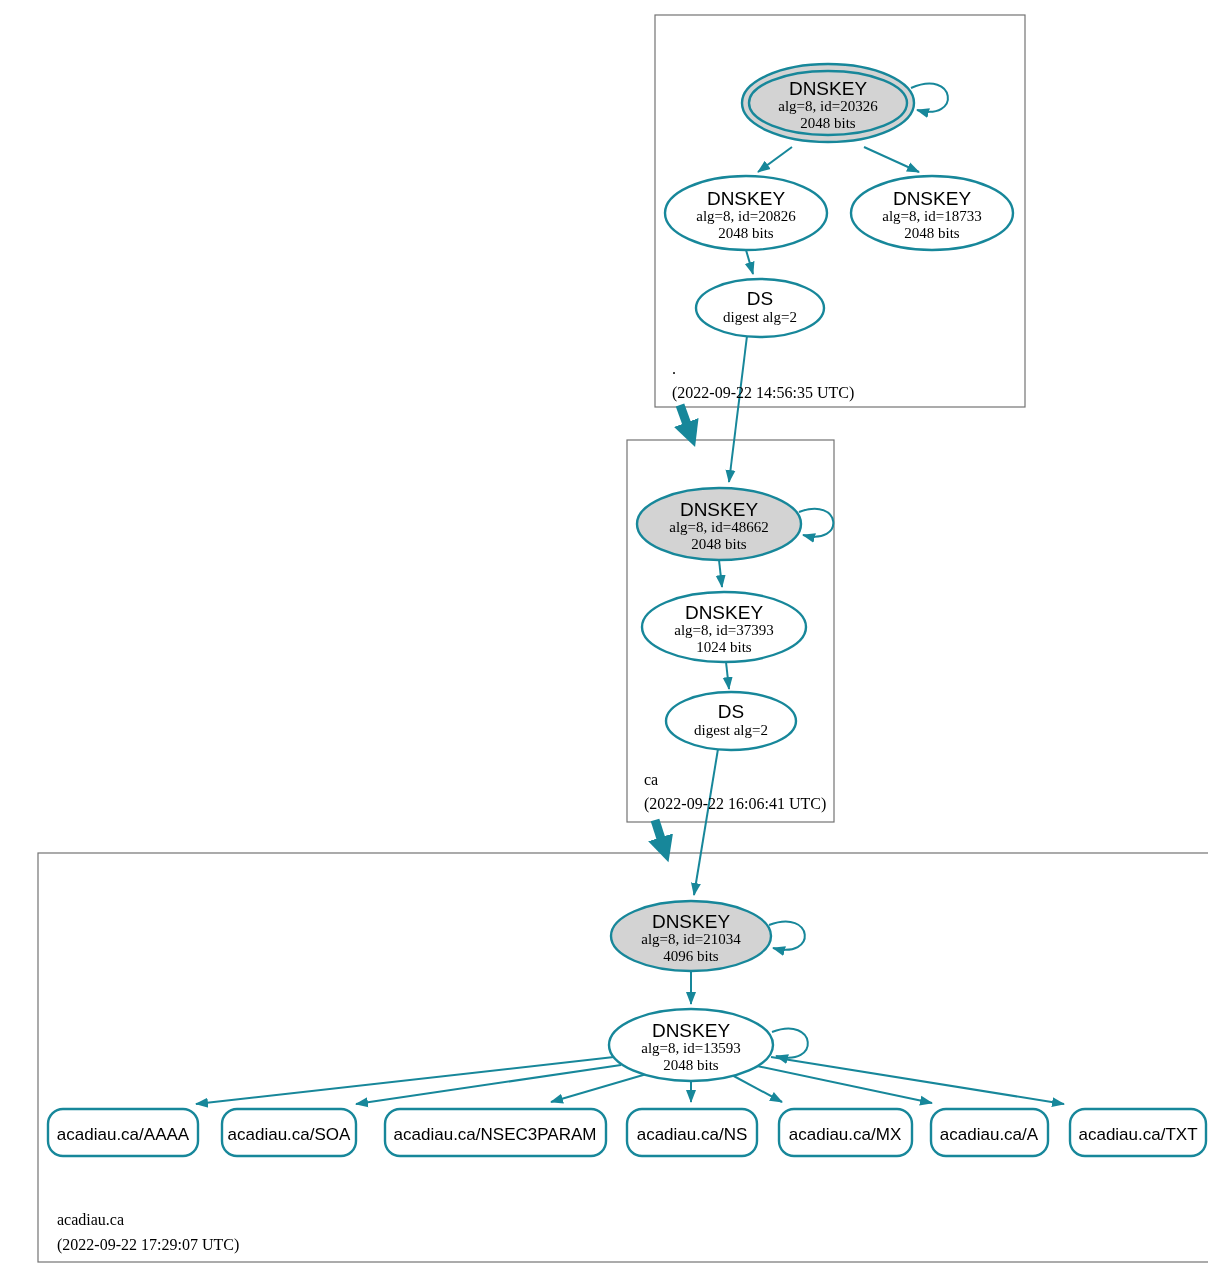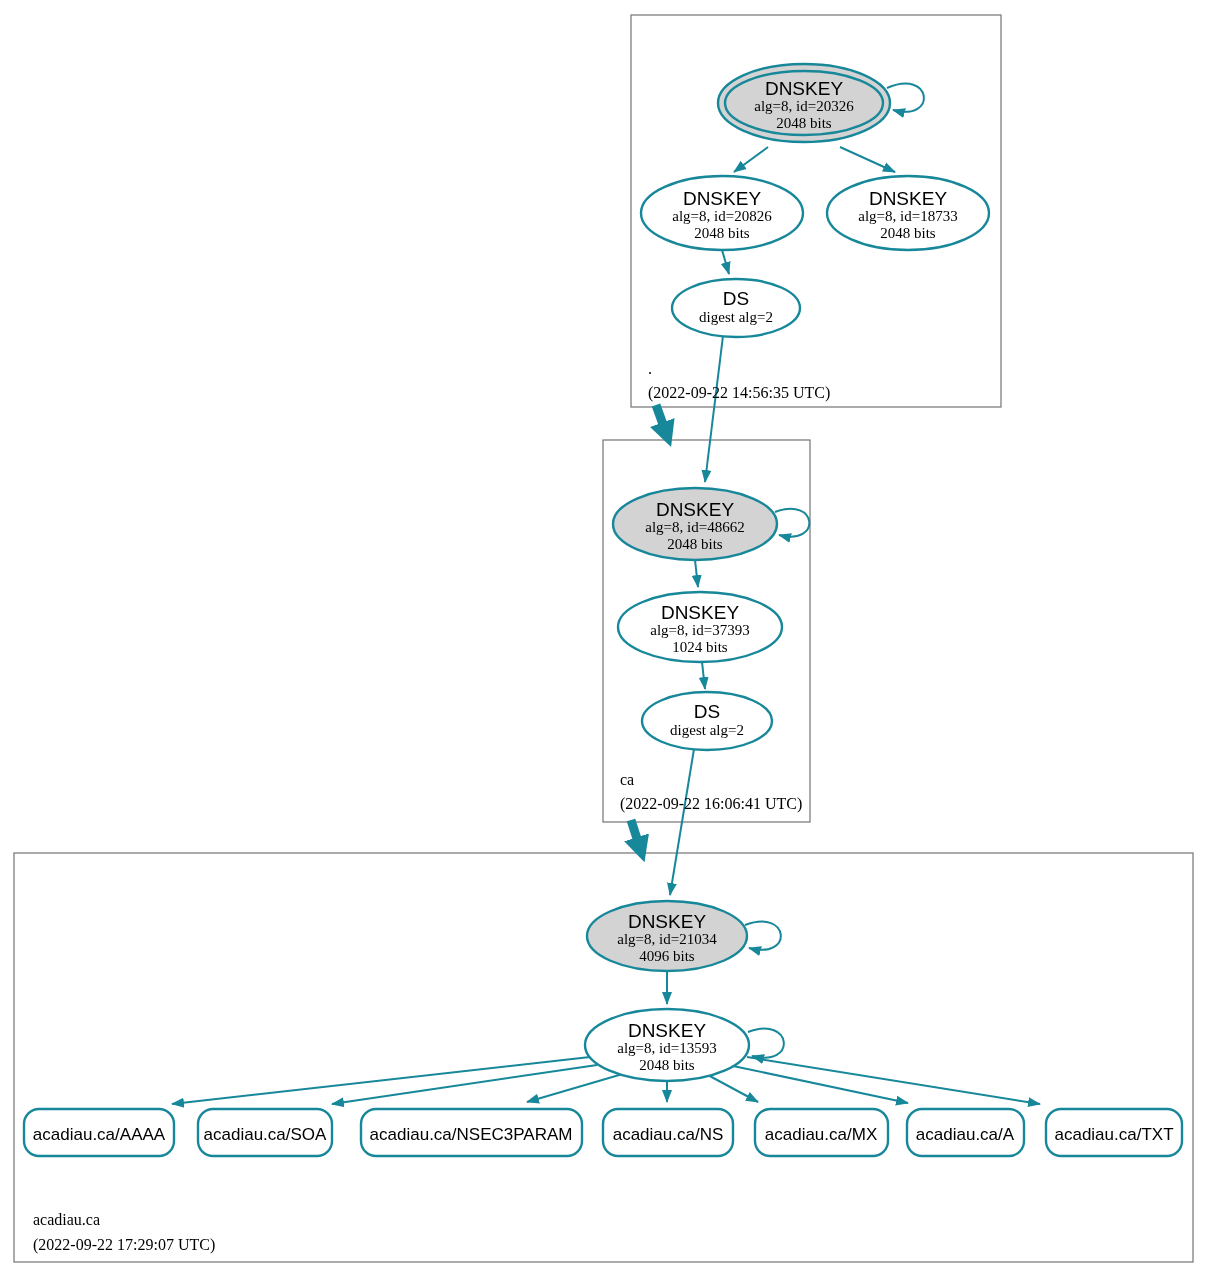--- a/index.html
+++ b/index.html
@@ -7,20 +7,21 @@
     padding: 0;
     background: #ffffff;
     width: 1208px;
     height: 1278px;
     font-family: "Liberation Sans", sans-serif;
   }
   .canvas-wrap {
     position: relative;
     width: 956px;
     height: 1278px;
+    margin-left: 24px;
   }
   svg { display: block; }
   .zone-box {
     fill: none;
     stroke: #737373;
     stroke-width: 1.2;
   }
   .node-ellipse {
     fill: #ffffff;
     stroke: #17879a;

